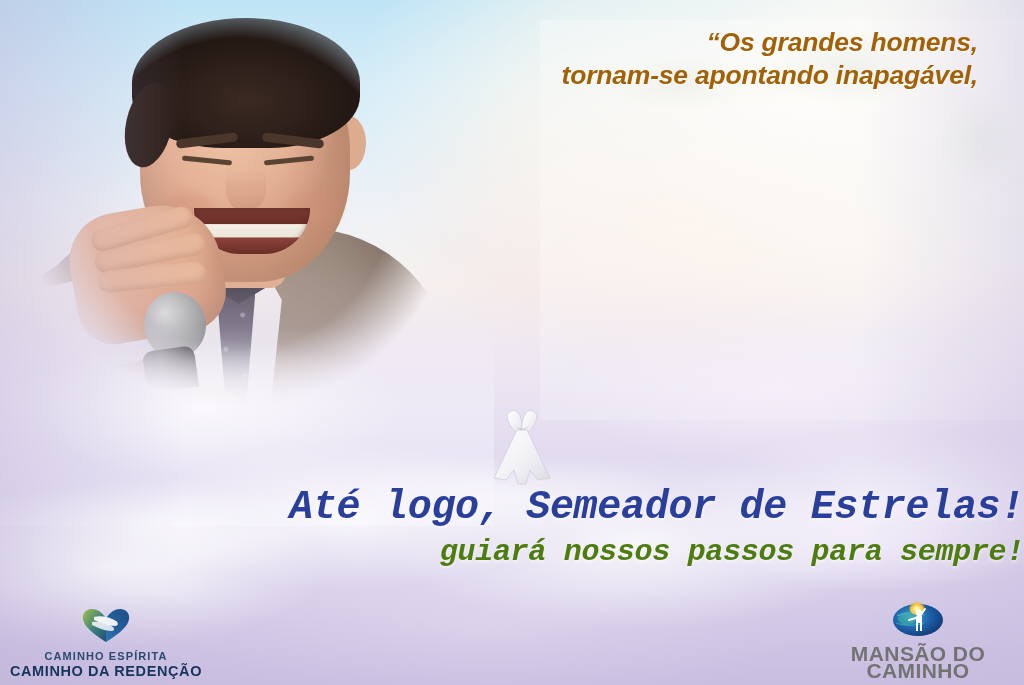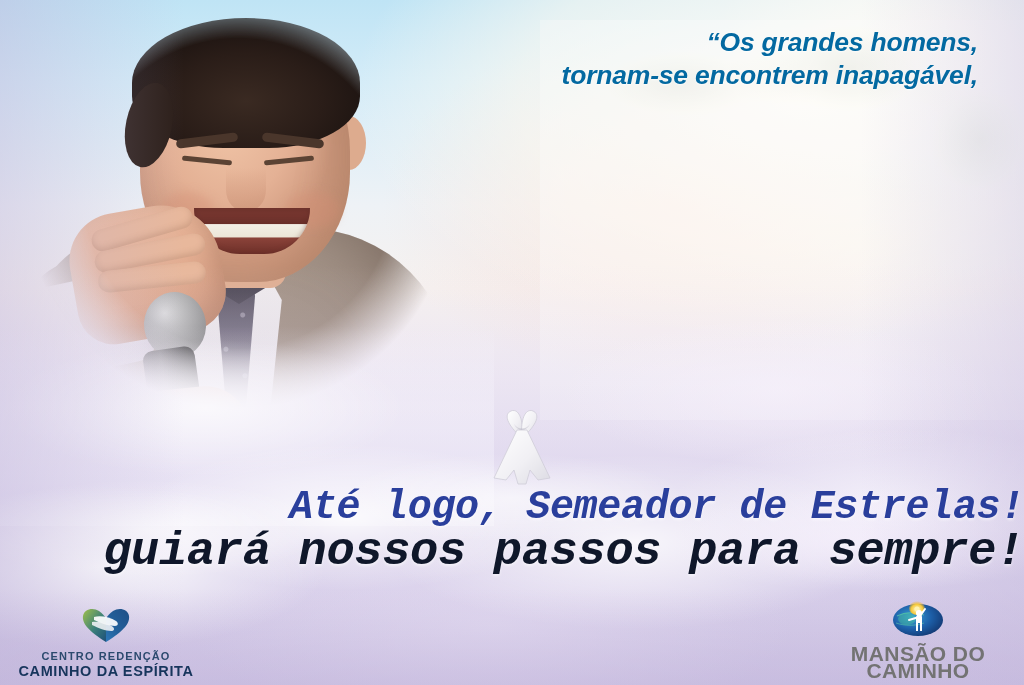--- a/index.html
+++ b/index.html
@@ -198,21 +198,21 @@
     background:linear-gradient(180deg, rgba(255,255,255,0) 0%, rgba(250,248,253,.55) 40%, rgba(244,241,251,.92) 78%, rgba(240,236,249,1) 100%);
   }
 
   
   .quote{
     position:absolute;right:46px;top:26px;width:520px;
     text-align:right;
     font-style:italic;font-weight:bold;
     font-size:26.5px;line-height:33px;
     letter-spacing:-.2px;
-    color:#0369a1;
+    color:#a16207;
     text-shadow:0 1px 2px rgba(255,255,255,.75);
   }
   .quote .ql{display:block;white-space:nowrap;}
   .attrib{
     position:absolute;right:46px;top:170px;width:520px;text-align:right;
     font-style:italic;font-weight:bold;font-size:14.5px;color:#1d3b60;
     text-shadow:0 1px 2px rgba(255,255,255,.7);
   }
 
   
@@ -223,21 +223,21 @@
     position:absolute;left:0;right:0;top:486px;text-align:right;
     font-style:italic;font-weight:bold;
     letter-spacing:-.3px;
     font-family:Liberation Mono, monospace;
   }
   .hl{display:block;white-space:nowrap;}
   .hl1{font-size:40px;line-height:44px;color:#2a3f9c;
        text-shadow:0 2px 3px rgba(255,255,255,.55);}
   .hl2{font-size:38px;line-height:43px;color:#1f60b4;
        text-shadow:0 2px 3px rgba(255,255,255,.55);}
-  .hl3{font-size:47px;line-height:44px;color:#0f172a;
+  .hl3{font-size:30px;line-height:44px;color:#4d7c0f;
        text-shadow:0 2px 3px rgba(255,255,255,.55);}
 
   
   .logo{position:absolute;bottom:6px;text-align:center;}
   .logo-left{left:6px;width:200px;}
   .logo-right{right:6px;width:200px;}
   .logo-mark{display:block;margin:0 auto 3px;}
   .logo-l1{font-size:11px;font-weight:bold;letter-spacing:1.1px;color:#2c4a6e;line-height:13px;}
   .logo-l2{font-size:14.5px;font-weight:bold;letter-spacing:.6px;color:#17355c;line-height:16px;}
   .logo-r1{font-size:21px;font-weight:bold;letter-spacing:.4px;color:#737373;line-height:17px;}
@@ -291,21 +291,21 @@
     </div>
     <div class="fade-bottom"></div>
   </div>
 
   <div class="clouds"></div>
   <div class="clouds2"></div>
   <div class="vignette"></div>
 
   <div class="quote">
     <span class="ql">“Os grandes homens,</span>
-    <span class="ql">tornam-se encontrem inapagável,</span>
+    <span class="ql">tornam-se apontando inapagável,</span>
   </div>
 
   <div class="ribbon">
     <svg width="76" height="80" viewBox="0 0 76 80">
       <defs>
         <linearGradient id="rg" x1="0" y1="0" x2="1" y2="1">
           <stop offset="0%" stop-color="#ffffff"></stop>
           <stop offset="55%" stop-color="#f1f0f4"></stop>
           <stop offset="100%" stop-color="#dcdbe3"></stop>
         </linearGradient>
@@ -336,22 +336,22 @@
             <stop offset="60%" stop-color="#23619c"></stop>
             <stop offset="100%" stop-color="#2e78b8"></stop>
           </linearGradient>
         </defs>
         <path d="M26 35 C8 24 2 16 3 9 C4 2 13 0 19 4 C22 6 25 9 26 12 Z" fill="url(#hl)"></path>
         <path d="M26 35 C44 24 50 16 49 9 C48 2 39 0 33 4 C30 6 27 9 26 12 Z" fill="url(#hr)"></path>
         <path d="M14 10 C20 8 30 10 36 14 C39 16 38 19 35 19 C29 19 20 16 14 13 Z" fill="#ffffff" opacity=".92"></path>
         <path d="M12 15 C18 14 28 16 33 20 C35 22 34 24 31 24 C26 24 18 21 12 18 Z" fill="#f2f4f6" opacity=".88"></path>
       </svg>
     </span>
-    <div class="logo-l1">CENTRO REDENÇÃO</div>
-    <div class="logo-l2">CAMINHO DA ESPÍRITA</div>
+    <div class="logo-l1">CAMINHO ESPÍRITA</div>
+    <div class="logo-l2">CAMINHO DA REDENÇÃO</div>
   </div>
 
   <div class="logo logo-right">
     <span class="logo-mark">
       <svg width="54" height="40" viewBox="0 0 54 40">
         <defs>
           <radialGradient id="gb" cx="38%" cy="40%" r="70%">
             <stop offset="0%" stop-color="#3aa0d8"></stop>
             <stop offset="55%" stop-color="#1d5fa8"></stop>
             <stop offset="100%" stop-color="#12356e"></stop>

